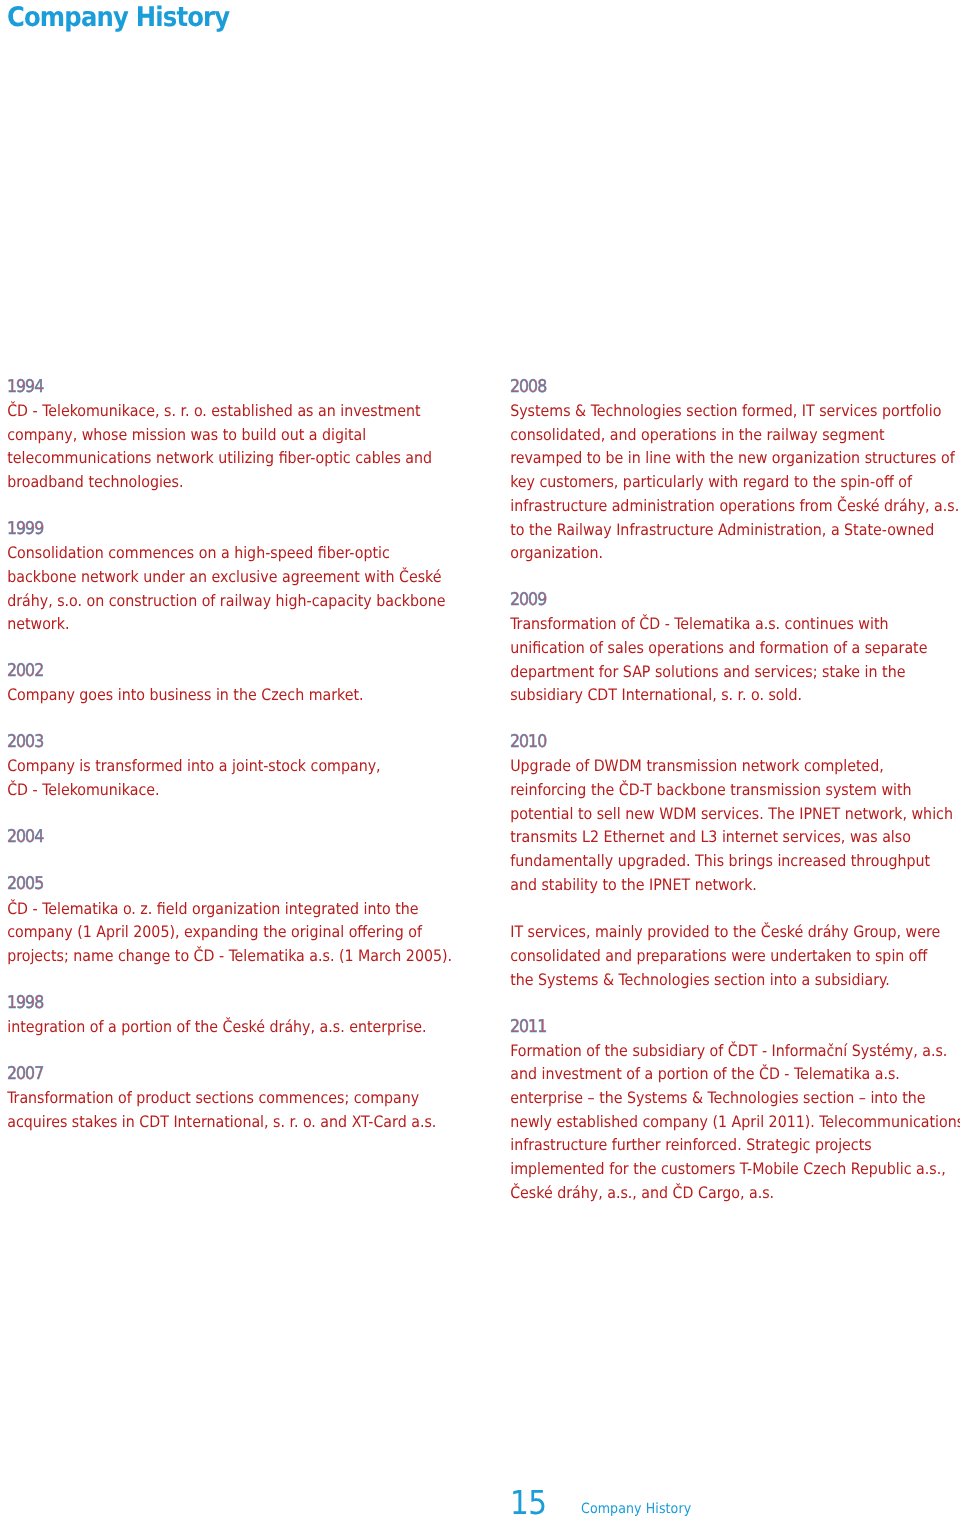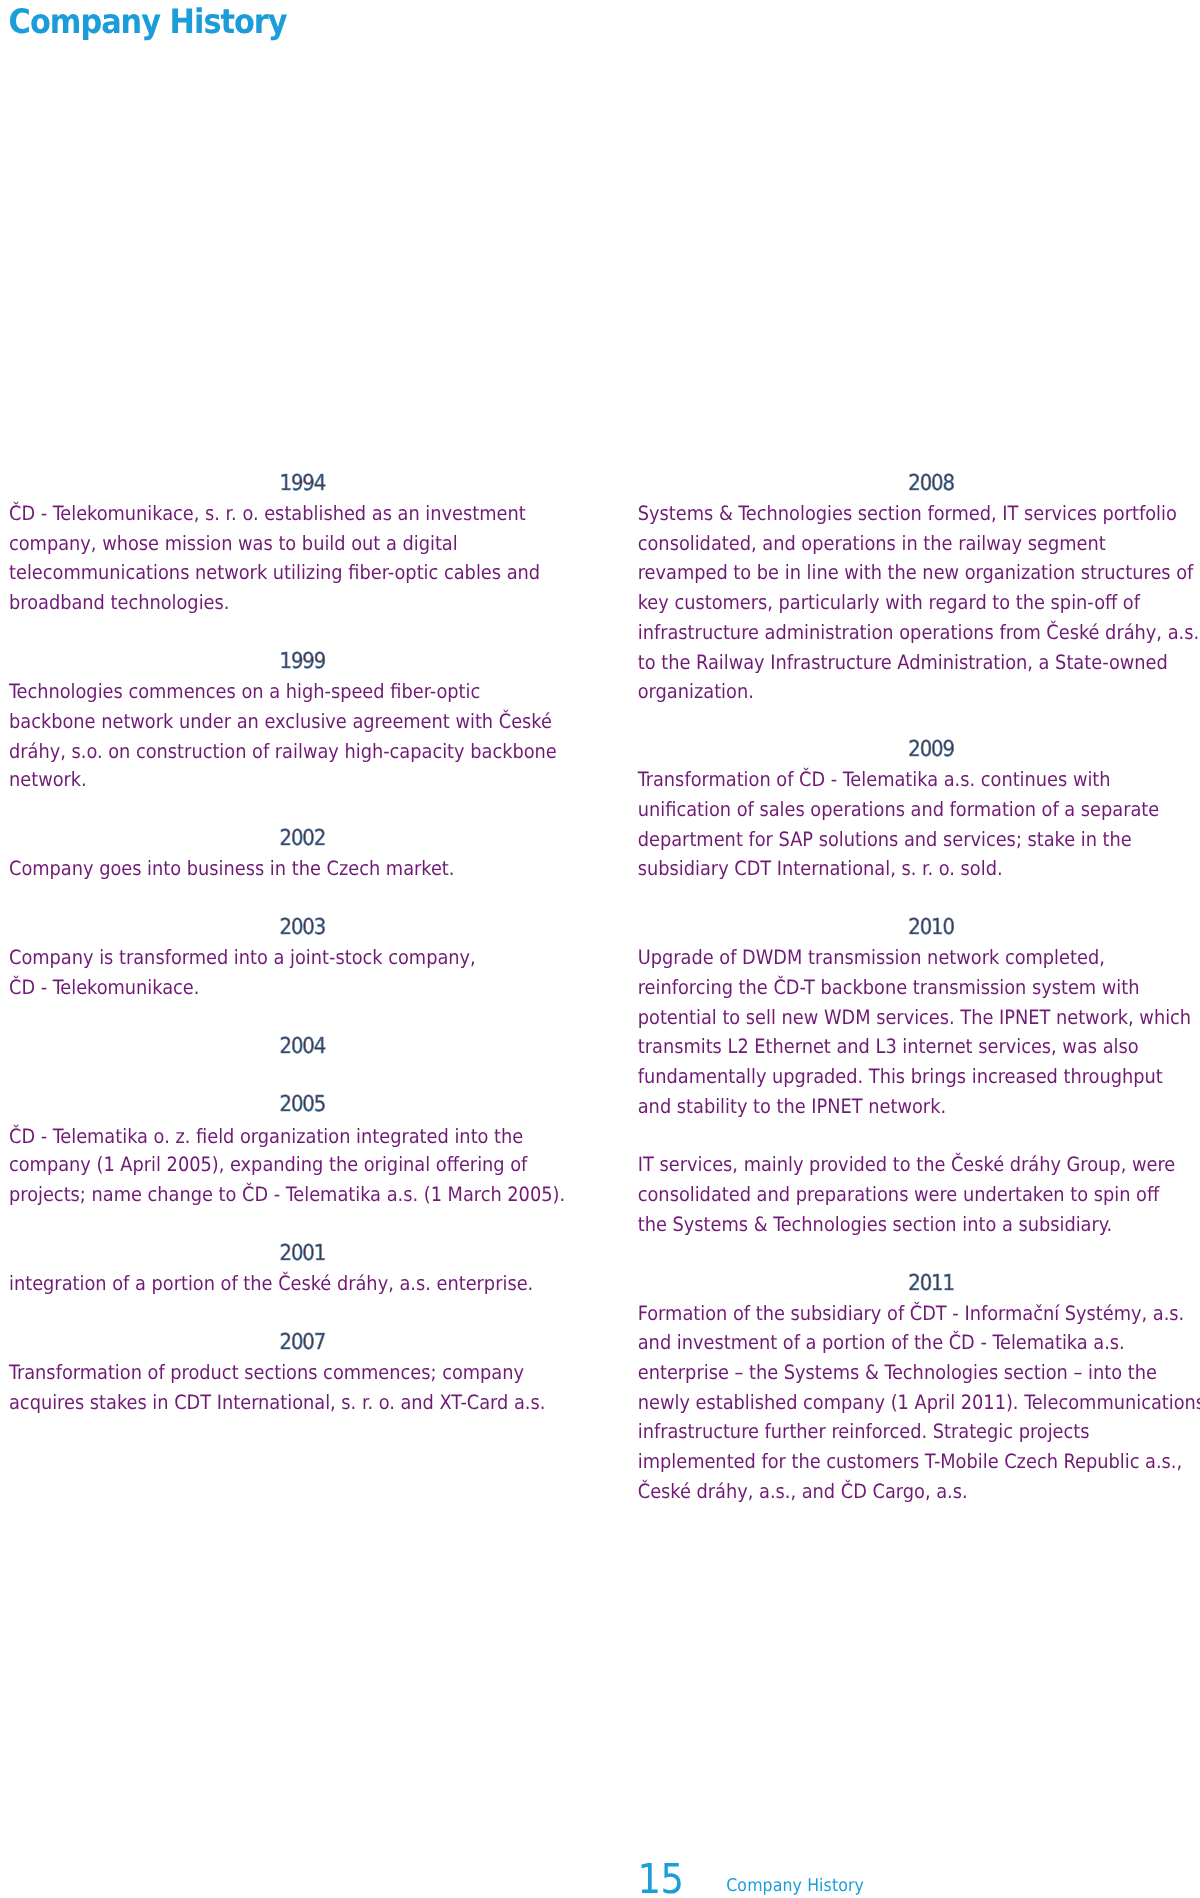--- a/index.html
+++ b/index.html
@@ -6,22 +6,22 @@
   html,body{margin:0;padding:0;}
   body{width:960px;height:1518px;background:#ffffff;
        font-family:"DejaVu Sans Condensed","DejaVu Sans",sans-serif;
        -webkit-font-smoothing:antialiased;text-rendering:geometricPrecision;}
   .page{position:relative;width:960px;height:1518px;overflow:hidden;background:#fff;}
   .page-title{position:absolute;left:6.9px;top:0.7px;color:#1b9dd9;
               font-size:27px;font-weight:bold;letter-spacing:-0.8px;line-height:33px;transform:translateZ(0);}
   .col{position:absolute;top:375.4px;}
   .col-left{left:7.2px;width:470px;}
   .col-right{left:510.2px;width:470px;}
-  .year{color:#7f1d1d;font-size:17.5px;font-weight:normal;-webkit-text-stroke:0.5px #1b9dd9;letter-spacing:-0.9px;height:23.7px;line-height:23.7px;white-space:nowrap;position:relative;top:0.6px;left:-0.3px;transform:translateZ(0);text-align:center;}
-  .line{color:#701a75;font-size:15.8px;height:23.7px;line-height:23.7px;white-space:nowrap;transform:translateZ(0);}
+  .year{color:#ef4444;font-size:17.5px;font-weight:normal;-webkit-text-stroke:0.5px #1b9dd9;letter-spacing:-0.9px;height:23.7px;line-height:23.7px;white-space:nowrap;position:relative;top:0.6px;left:-0.3px;transform:translateZ(0);}
+  .line{color:#b91c1c;font-size:15.8px;height:23.7px;line-height:23.7px;white-space:nowrap;transform:translateZ(0);}
   .entry{margin:0;padding:0;}
   .para{margin:0;padding:0;}
   .gap{height:23.7px;}
   .pgnum{position:absolute;left:510px;top:1482.5px;color:#1b9dd9;font-size:32.8px;letter-spacing:-0.4px;line-height:40px;font-weight:normal;transform:translateZ(0);}
   .pgname{position:absolute;left:581px;top:1499px;color:#1b9dd9;font-size:14px;line-height:20px;letter-spacing:0.1px;transform:translateZ(0);}
 </style>
 </head>
 <body>
 
 <div class="page">
@@ -33,21 +33,21 @@
           <div class="line">ČD - Telekomunikace, s. r. o. established as an investment</div>
           <div class="line">company, whose mission was to build out a digital</div>
           <div class="line">telecommunications network utilizing fiber-optic cables and</div>
           <div class="line">broadband technologies.</div>
         </div>
       </div>
       <div class="gap"></div>
       <div class="entry">
         <div class="year">1999</div>
         <div class="para" title="Construction commences on a high-speed fiber-optic backbone network under an exclusive agreement with České dráhy, s.o. on construction of railway high-capacity backbone network.">
-          <div class="line">Technologies commences on a high-speed fiber-optic</div>
+          <div class="line">Consolidation commences on a high-speed fiber-optic</div>
           <div class="line">backbone network under an exclusive agreement with České</div>
           <div class="line">dráhy, s.o. on construction of railway high-capacity backbone</div>
           <div class="line">network.</div>
         </div>
       </div>
       <div class="gap"></div>
       <div class="entry">
         <div class="year">2002</div>
         <div class="para" title="Company goes into business in the Czech market.">
           <div class="line">Company goes into business in the Czech market.</div>
@@ -69,21 +69,21 @@
       <div class="entry">
         <div class="year">2005</div>
         <div class="para" title="ČD - Telematika o. z. field organization integrated into the company (1 April 2005), expanding the original offering of telecommunication services to include information technology projects; name change to ČD - Telematika a.s. (1 May 2005).">
           <div class="line">ČD - Telematika o. z. field organization integrated into the</div>
           <div class="line">company (1 April 2005), expanding the original offering of</div>
           <div class="line">projects; name change to ČD - Telematika a.s. (1 March 2005).</div>
         </div>
       </div>
       <div class="gap"></div>
       <div class="entry">
-        <div class="year">2001</div>
+        <div class="year">1998</div>
         <div class="para" title="Consolidation of ČD - Telematika a.s. completed, following integration of a portion of the České dráhy, a.s. enterprise.">
           <div class="line">integration of a portion of the České dráhy, a.s. enterprise.</div>
         </div>
       </div>
       <div class="gap"></div>
       <div class="entry">
         <div class="year">2007</div>
         <div class="para" title="Transformation of product sections commences; company acquires stakes in CDT International, s. r. o. and XT-Card a.s.">
           <div class="line">Transformation of product sections commences; company</div>
           <div class="line">acquires stakes in CDT International, s. r. o. and XT-Card a.s.</div>

